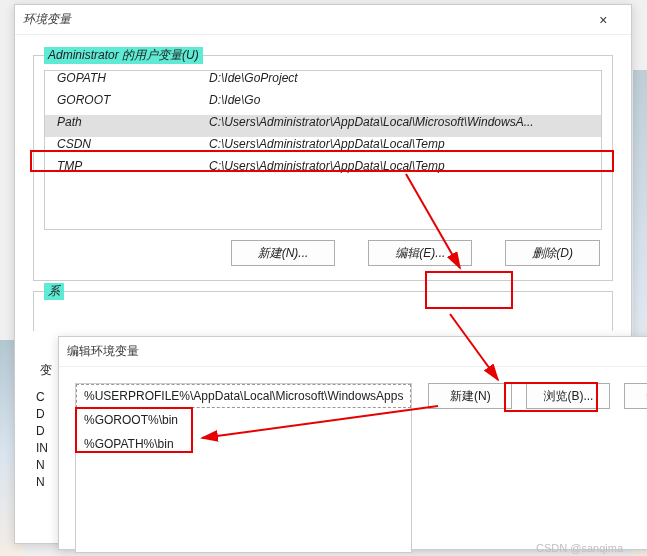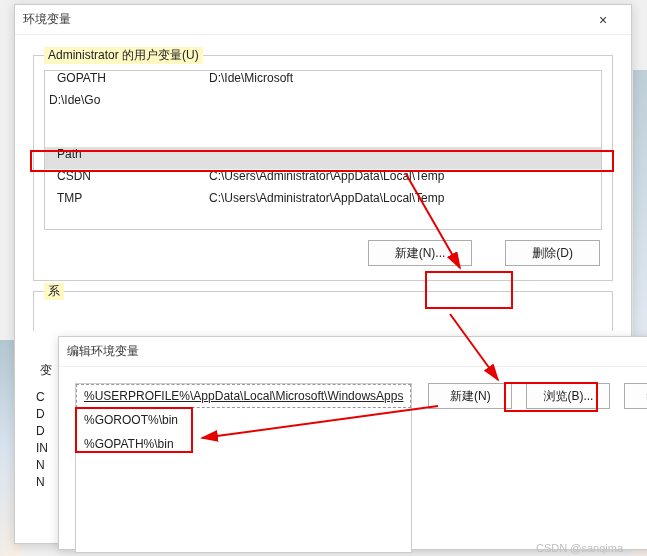--- a/index.html
+++ b/index.html
@@ -2,79 +2,82 @@
 <html><head>
 <meta charset="utf-8">
 <style>
   * { box-sizing: border-box; font-family: "Microsoft YaHei", "Segoe UI", sans-serif; font-size: 12px; }
   body { margin: 0; width: 647px; height: 556px; background: #f0f0f0; position: relative; overflow: hidden; }
   .win { position: absolute; background: #fff; border: 1px solid #ccc; box-shadow: 0 2px 10px rgba(0,0,0,.15); }
   .titlebar { display: flex; align-items: center; height: 30px; padding: 0 8px; border-bottom: 1px solid #eee; }
   .titlebar .title { flex: 1; color: #333; }
   .titlebar .close { width: 40px; text-align: center; color: #333; cursor: pointer; font-size: 14px; }
   .group { margin: 20px 18px 10px 18px; border: 1px solid #ccc; padding: 14px 10px 10px 10px; position: relative; }
-  .group-label { position: absolute; top: -9px; left: 10px; background: #fef9c3; padding: 0 4px; color: #222; }
+  .group-label { position: absolute; top: -9px; left: 10px; background: #5eead4; padding: 0 4px; color: #222; }
   .table { width: 100%; border: 1px solid #ccc; background: #fff; }
   .table .hdr { display: flex; border-bottom: 1px solid #e0e0e0; font-weight: 400; color: #222; height: 26px; align-items: center; }
   .table .row { display: flex; height: 22px; color: #222; }
-  .table .row.sel { background: #e0e0e0; margin-top: 32px; }
+  .table .row.sel { background: #e0e0e0; }
   .col-var { width: 160px; padding-left: 12px; }
   .col-val { flex: 1; padding-left: 4px; white-space: nowrap; overflow: hidden; text-overflow: ellipsis; }
   .btnrow { display: flex; justify-content: flex-end; gap: 10px; padding: 10px 2px 4px 2px; }
   .btn { min-width: 76px; height: 26px; border: 1px solid #adadad; background: #fdfdfd; color: #222; cursor: pointer; text-align: center; line-height: 24px; padding: 0 26px; margin-left: 23px; }
   .list { border: 1px solid #ccc; background: #fff; }
   .list .item { height: 24px; line-height: 24px; padding: 0 8px; color: #222; white-space: nowrap; overflow: hidden; }
-  .list .item.dashed { outline: 1px dashed #999; outline-offset: -1px; text-decoration: underline; }
+  .list .item.dashed { outline: 1px dashed #999; outline-offset: -1px; }
   .sidebtns { display: flex; flex-direction: row; gap: 14px; }
   .sidebtn { width: 84px; height: 26px; border: 1px solid #adadad; background: #fdfdfd; color: #222; cursor: pointer; text-align: center; line-height: 24px; }
   .hl { position: absolute; border: 2px solid #e60000; pointer-events: none; }
   svg.arrow { position: absolute; pointer-events: none; }
   .watermark { position: absolute; right: 24px; bottom: 2px; color: #c0c0c0; font-size: 11px; }
   .group2 { margin: 8px 18px 0 18px; border: 1px solid #ccc; border-bottom: none; padding: 14px 10px 0 10px; position: relative; height: 40px; }
   .stub { display:flex; flex-direction:column; gap:3px; padding-top:4px;}
   .stub span { color:#222; }
 </style>
 </head>
 <body>
 
 <div style="position:absolute;left:0;top:340px;width:22px;height:216px;background:linear-gradient(135deg,#8ab,#cde,#fed);opacity:.6"></div>
 <div style="position:absolute;right:0;top:70px;width:14px;height:486px;background:linear-gradient(135deg,#8ab,#cde,#fed);opacity:.5"></div>
 
-<div class="win" style="left:14px; top:4px; width:618px; height:540px;">
+<div class="win" style="left:14px; top:4px; width:618px; height:540px;font-style:italic;">
   <div class="titlebar">
     <span class="title">环境变量</span>
     <span class="close">×</span>
   </div>
 
   <div class="group">
     <span class="group-label">Administrator 的用户变量(U)</span>
 
     <div class="table" style="height:160px;">
       <div class="row">
         <div class="col-var">GOPATH</div>
-        <div class="col-val">D:\Ide\Microsoft</div>
+        <div class="col-val">D:\Ide\GoProject</div>
       </div>
       <div class="row">
+        <div class="col-var">GOROOT</div>
         <div class="col-val">D:\Ide\Go</div>
       </div>
       <div class="row sel">
         <div class="col-var">Path</div>
+        <div class="col-val">C:\Users\Administrator\AppData\Local\Microsoft\WindowsA...</div>
       </div>
       <div class="row">
         <div class="col-var">CSDN</div>
         <div class="col-val">C:\Users\Administrator\AppData\Local\Temp</div>
       </div>
       <div class="row">
         <div class="col-var">TMP</div>
         <div class="col-val">C:\Users\Administrator\AppData\Local\Temp</div>
       </div>
     </div>
 
     <div class="btnrow">
       <div class="btn">新建(N)...</div>
+      <div class="btn">编辑(E)...</div>
       <div class="btn">删除(D)</div>
     </div>
   </div>
 
   <div class="group2">
     <span class="group-label">系</span>
   </div>
 </div>
 
 <div style="position:absolute;left:36px;top:362px;width:28px;">

